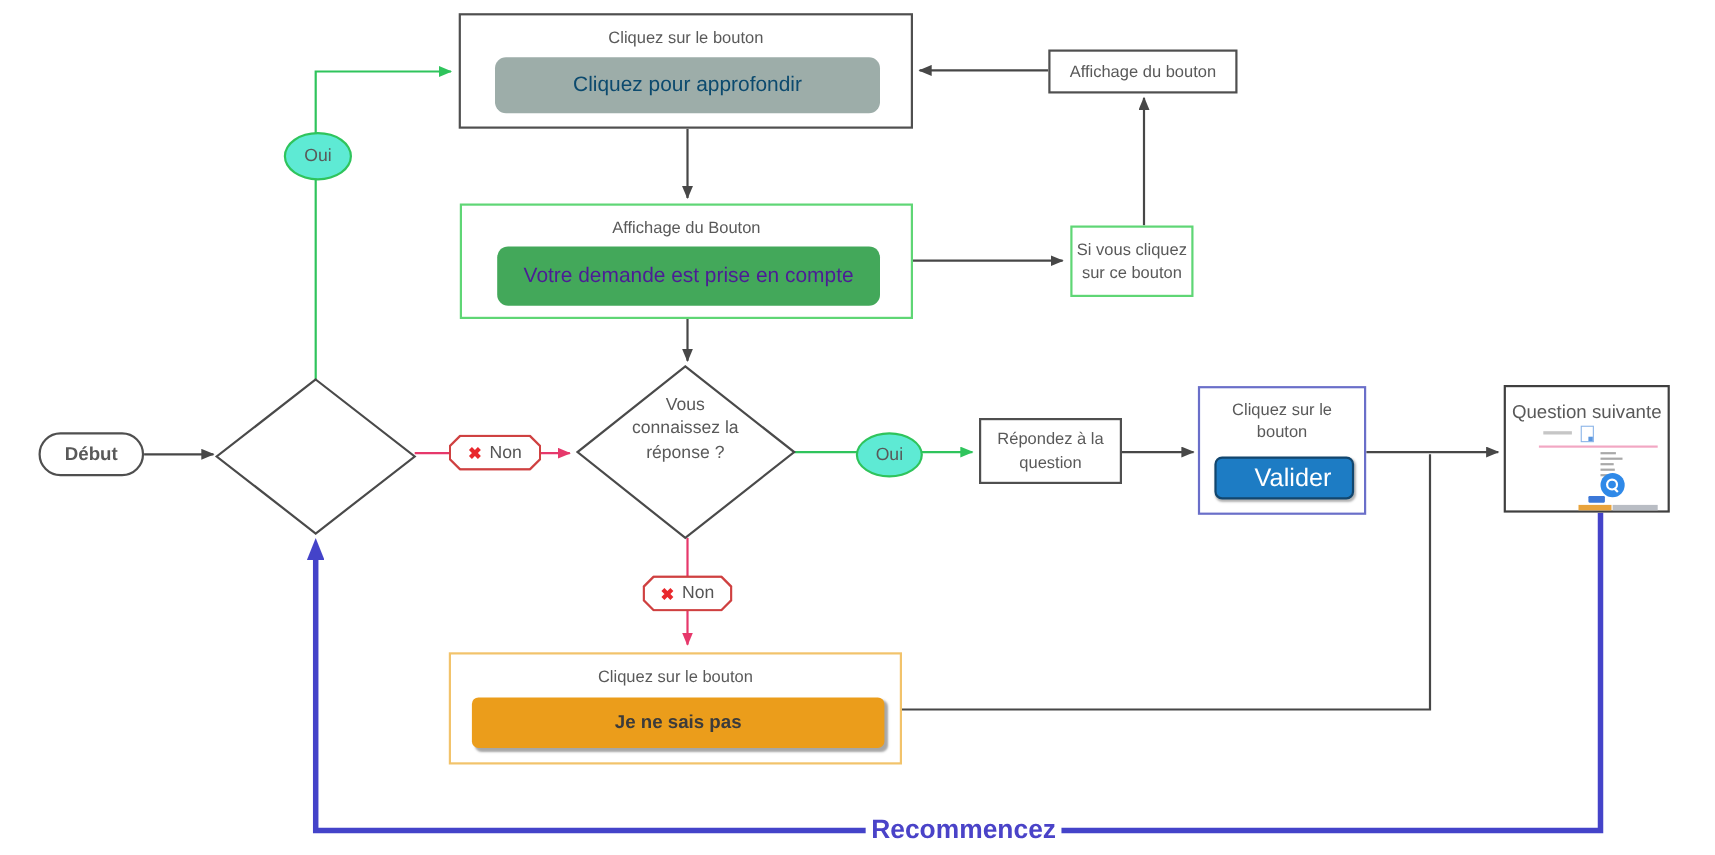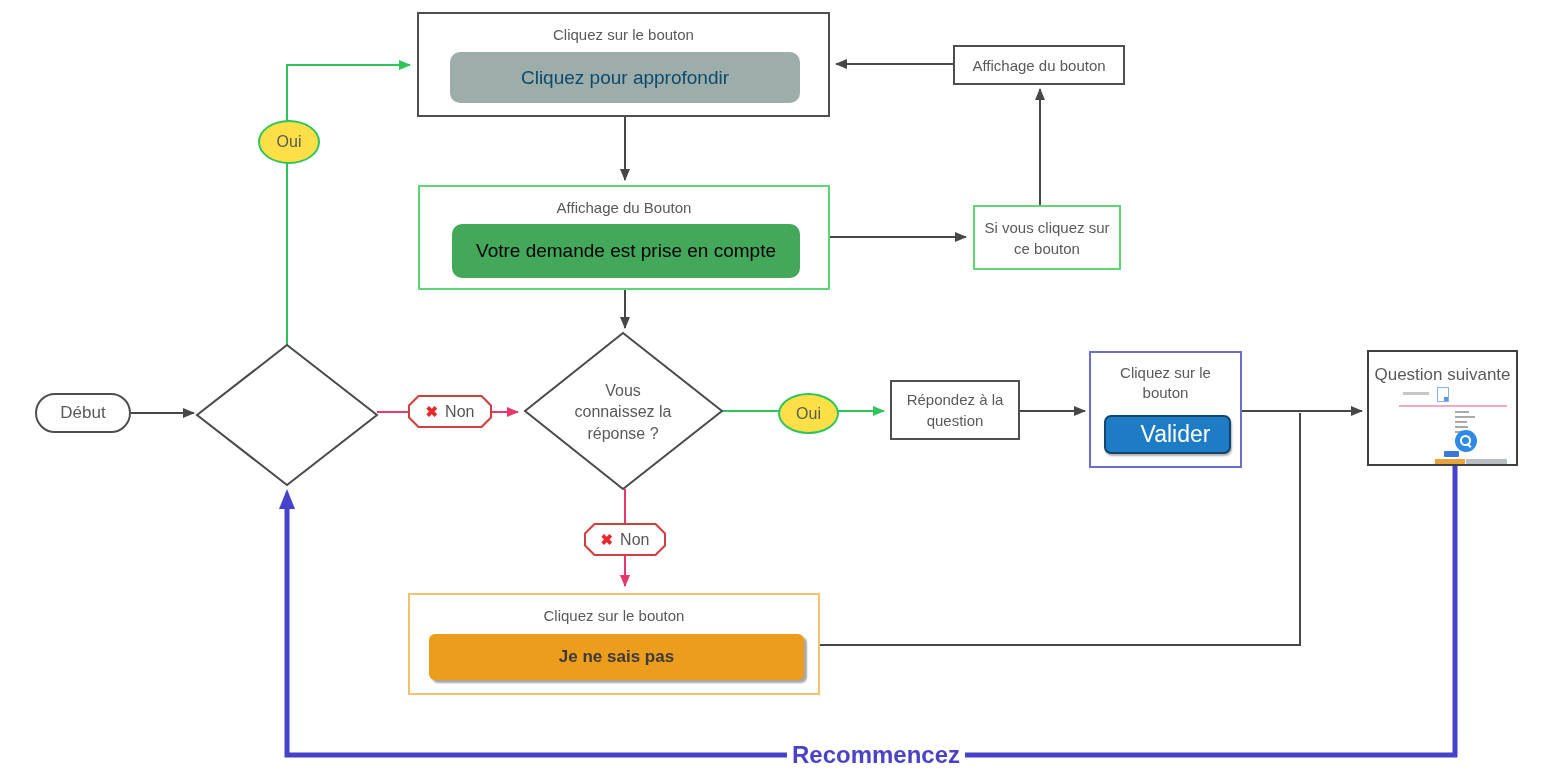--- a/index.html
+++ b/index.html
@@ -27,32 +27,32 @@
   .label{position:absolute;left:0;right:0;text-align:center;font-size:15px;color:var(--text-gray);}
   .center{display:flex;align-items:center;justify-content:center;text-align:center;}
 
   .start{border:2px solid var(--node-border);border-radius:20px;font-size:17px;}
   .dlabel{position:absolute;font-size:16px;line-height:1.35;text-align:center;color:var(--text-gray);
           display:flex;align-items:center;justify-content:center;}
 
   .btn{position:absolute;box-sizing:border-box;display:flex;align-items:center;justify-content:center;
        cursor:pointer;}
   .btn.gray{background:var(--gray-button-bg);border-radius:10px;color:#0c4a6e;font-size:19px;}
-  .btn.greenb{background:var(--green-button-bg);border-radius:10px;color:#000000;font-size:19px;}
+  .btn.greenb{background:var(--green-button-bg);border-radius:10px;color:#4c1d95;font-size:19px;}
   .btn.blueb{background:var(--blue-button-bg);border:2px solid var(--blue-button-border);
              border-radius:7px;color:#fff;font-size:23px;box-shadow:1px 2px 2px rgba(0,0,0,.3);}
   .btn.orangeb{background:var(--orange-button-bg);border-radius:6px;color:#3b3b3b;font-size:17px;
              font-weight:600;box-shadow:3px 3px 2px rgba(0,0,0,.35);}
 
   .greenbox{border:2px solid var(--green-border);}
   .bluebox{border:2px solid var(--blue-border);}
   .orangebox{border:2px solid var(--orange-border);}
   .qbox{border:2px solid #3f3f3f;}
 
-  .oval{position:absolute;border:2px solid var(--line-green);border-radius:50%;background:#fde047;
+  .oval{position:absolute;border:2px solid var(--line-green);border-radius:50%;background:#5eead4;
         display:flex;align-items:center;justify-content:center;font-size:16px;color:var(--text-gray);}
   .badge{position:absolute;background:var(--badge-border);
          clip-path:polygon(10px 0,calc(100% - 10px) 0,100% 10px,100% calc(100% - 10px),
                    calc(100% - 10px) 100%,10px 100%,0 calc(100% - 10px),0 10px);}
   .badge-in{position:absolute;inset:2px;background:#fff;display:flex;align-items:center;
             justify-content:center;gap:7px;font-size:16px;color:#555;
             clip-path:polygon(9px 0,calc(100% - 9px) 0,100% 9px,100% calc(100% - 9px),
                       calc(100% - 9px) 100%,9px 100%,0 calc(100% - 9px),0 9px);}
   .xmark{color:var(--x-red);font-size:15px;font-weight:bold;}
 
@@ -110,21 +110,21 @@
     <path class="e green" d="M287,345 V65 H410" marker-end="url(#mG)"></path>
     <path class="e green" d="M722,411 H884" marker-end="url(#mG)"></path>
     <path class="e pink" d="M377,412 H518" marker-end="url(#mP)"></path>
     <path class="e pink" d="M625,489 V586" marker-end="url(#mP)"></path>
     <path class="e blue" d="M1455,466 V755 H287 V505" marker-end="url(#mB)"></path>
 
     <polygon class="diamond" points="287,345 377,415 287,485 197,415"></polygon>
     <polygon class="diamond" points="623,333 722,411 623,489 525,411"></polygon>
   </svg>
 
-  <div class="node start center" style="left:35px;top:393px;width:96px;height:40px;">
+  <div class="node start center" style="left:35px;top:393px;width:96px;height:40px;font-weight:bold;">
     <span>Début</span>
   </div>
 
 
   <div class="oval" style="left:258px;top:120px;width:58px;height:40px;">
     <span>Oui</span>
   </div>
 
   <div class="badge" style="left:408px;top:395px;width:84px;height:33px;">
     <div class="badge-in">
@@ -140,25 +140,25 @@
 
   <div class="node rect center" style="left:953px;top:45px;width:172px;height:40px;font-size:15px;">
     <span>Affichage du bouton</span>
   </div>
 
   <div class="node greenbox" style="left:418px;top:185px;width:412px;height:105px;">
     <div class="label" style="top:12px;">Affichage du Bouton</div>
     <div class="btn greenb" style="left:32px;top:37px;width:348px;height:54px;">Votre demande est prise en compte</div>
   </div>
 
-  <div class="node greenbox center" style="left:973px;top:205px;width:148px;height:65px;font-size:15px;line-height:1.4;">
+  <div class="node greenbox center" style="left:973px;top:205px;width:112px;height:65px;font-size:15px;line-height:1.4;">
     <span>Si vous cliquez sur ce bouton</span>
   </div>
 
-  <div class="dlabel" style="left:563px;top:374px;width:120px;height:76px;">Vous connaissez la réponse ?</div>
+  <div class="dlabel" style="left:563px;top:352px;width:120px;height:76px;">Vous connaissez la réponse ?</div>
 
   <div class="oval" style="left:778px;top:393px;width:57px;height:37px;">
     <span>Oui</span>
   </div>
 
   <div class="node rect center" style="left:890px;top:380px;width:130px;height:60px;font-size:15px;line-height:1.4;">
     <span>Répondez à la question</span>
   </div>
 
   <div class="node bluebox" style="left:1089px;top:351px;width:153px;height:117px;">

